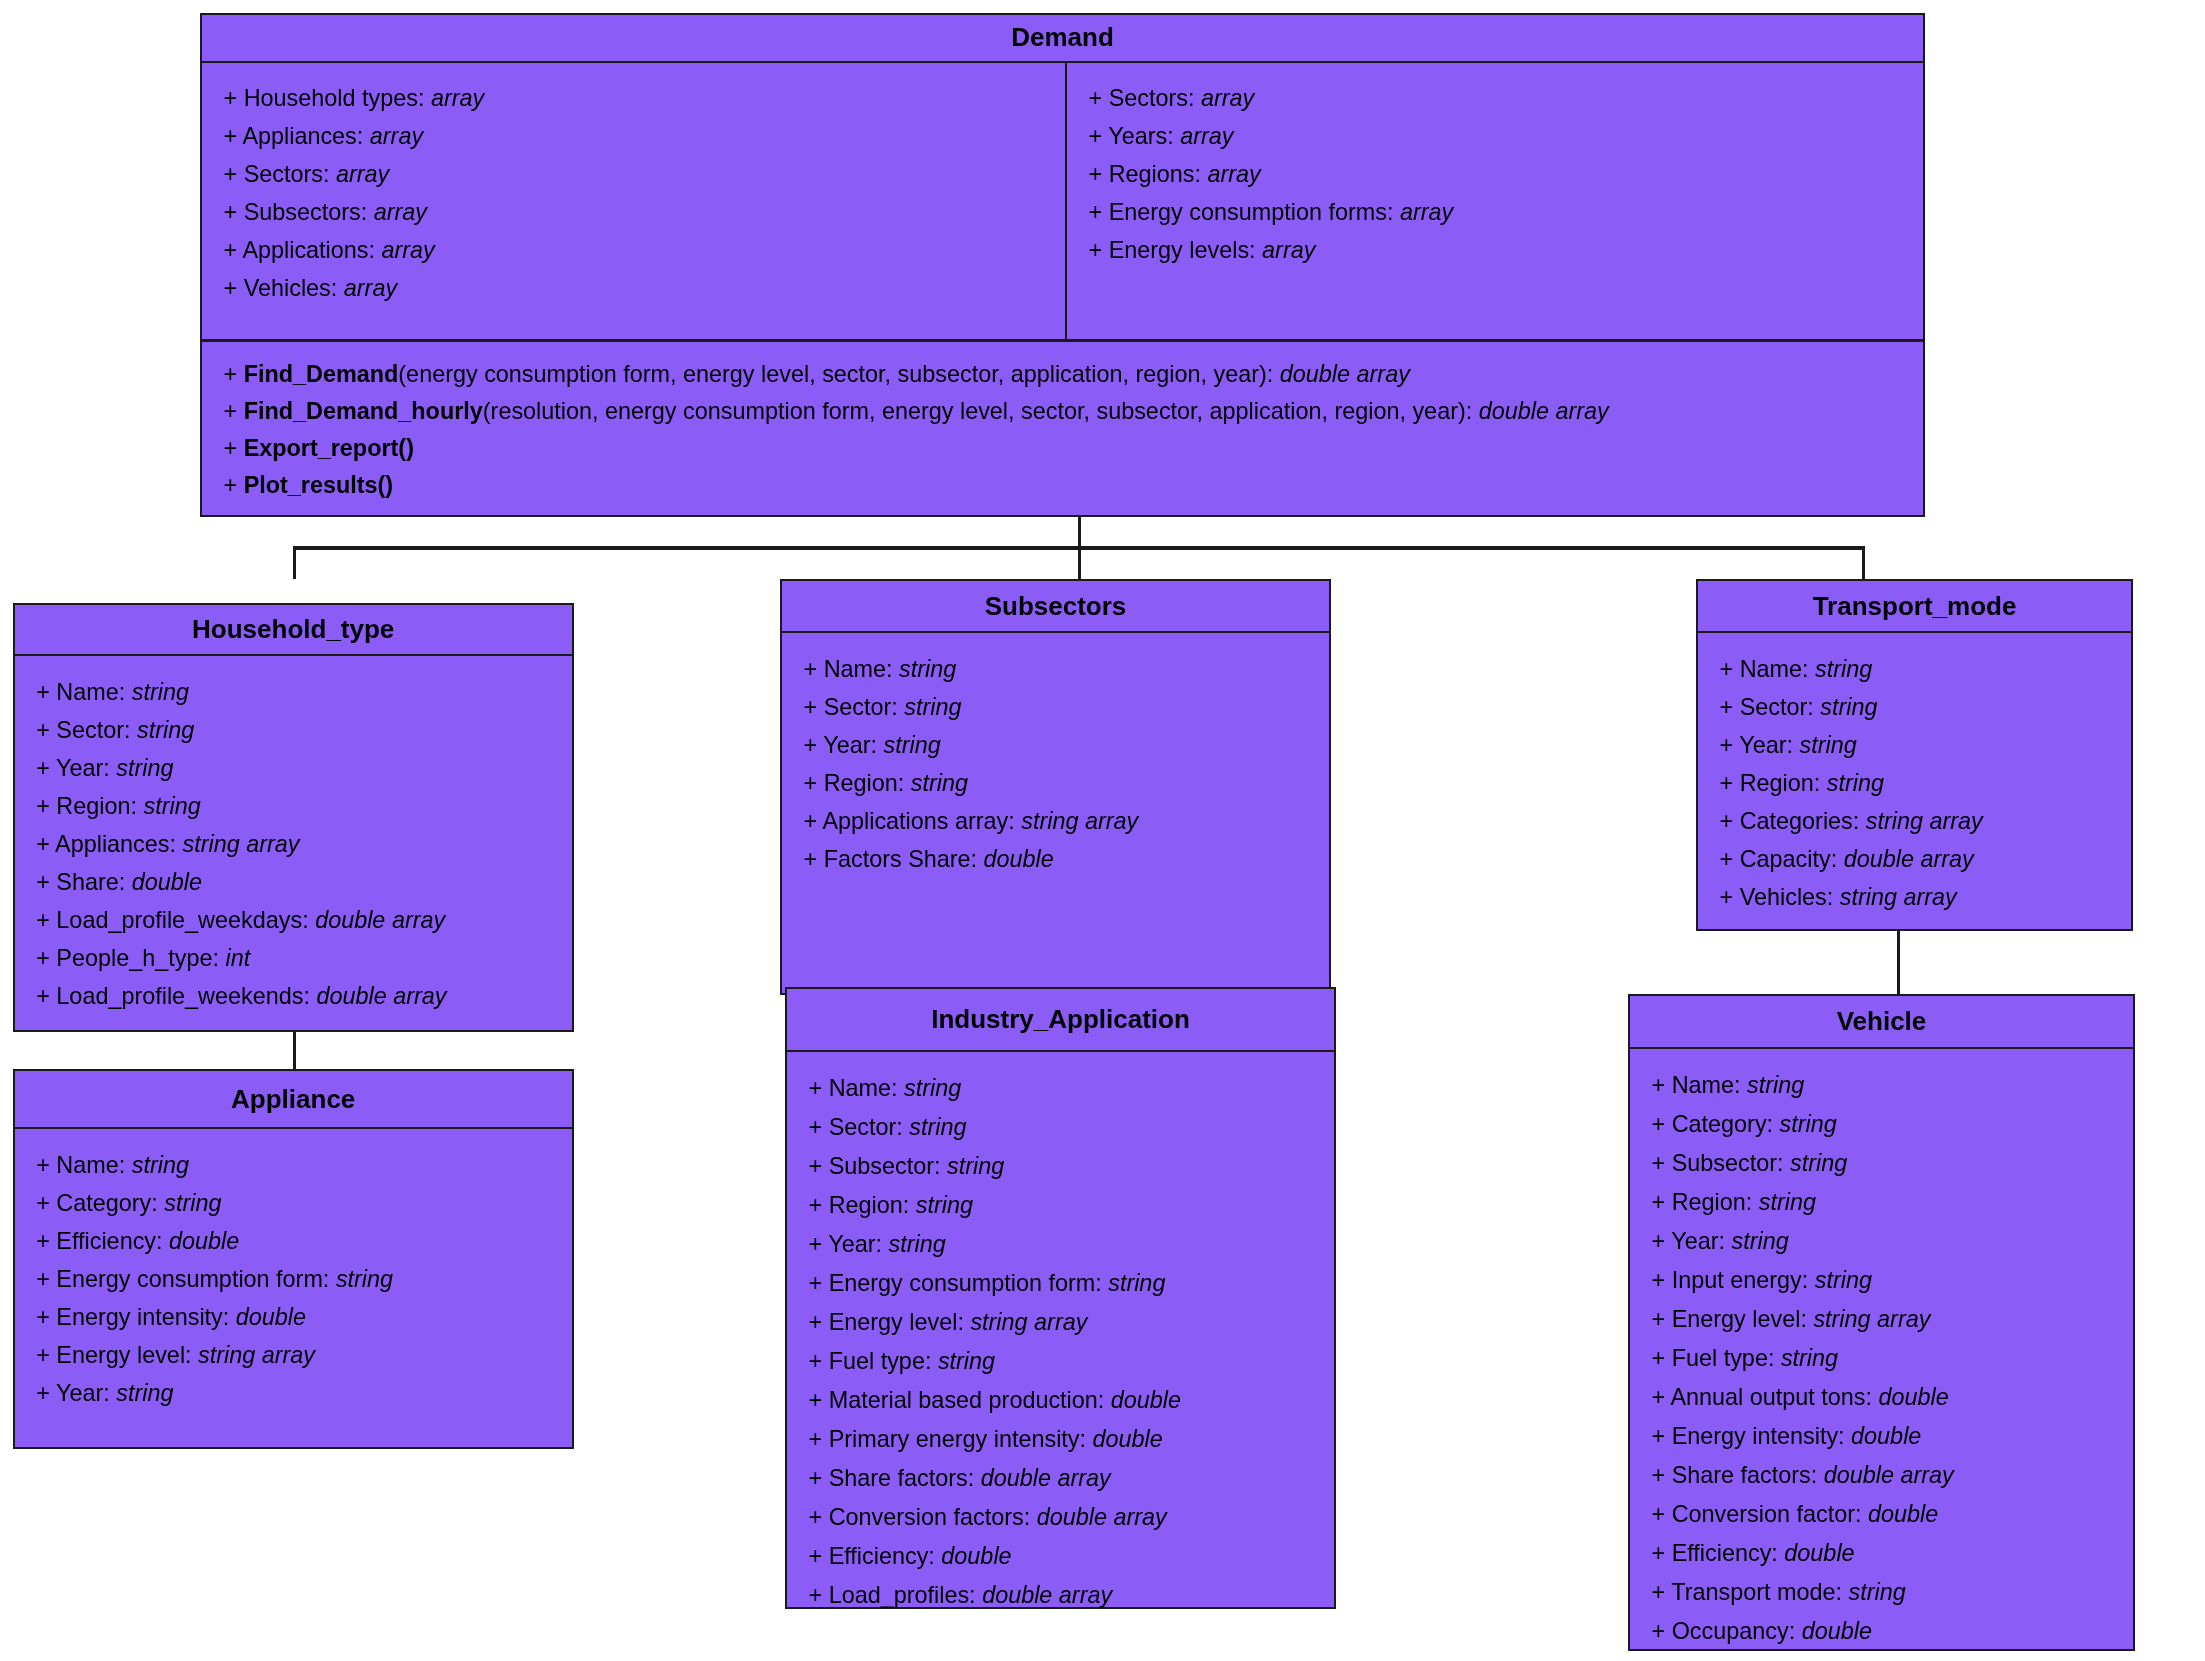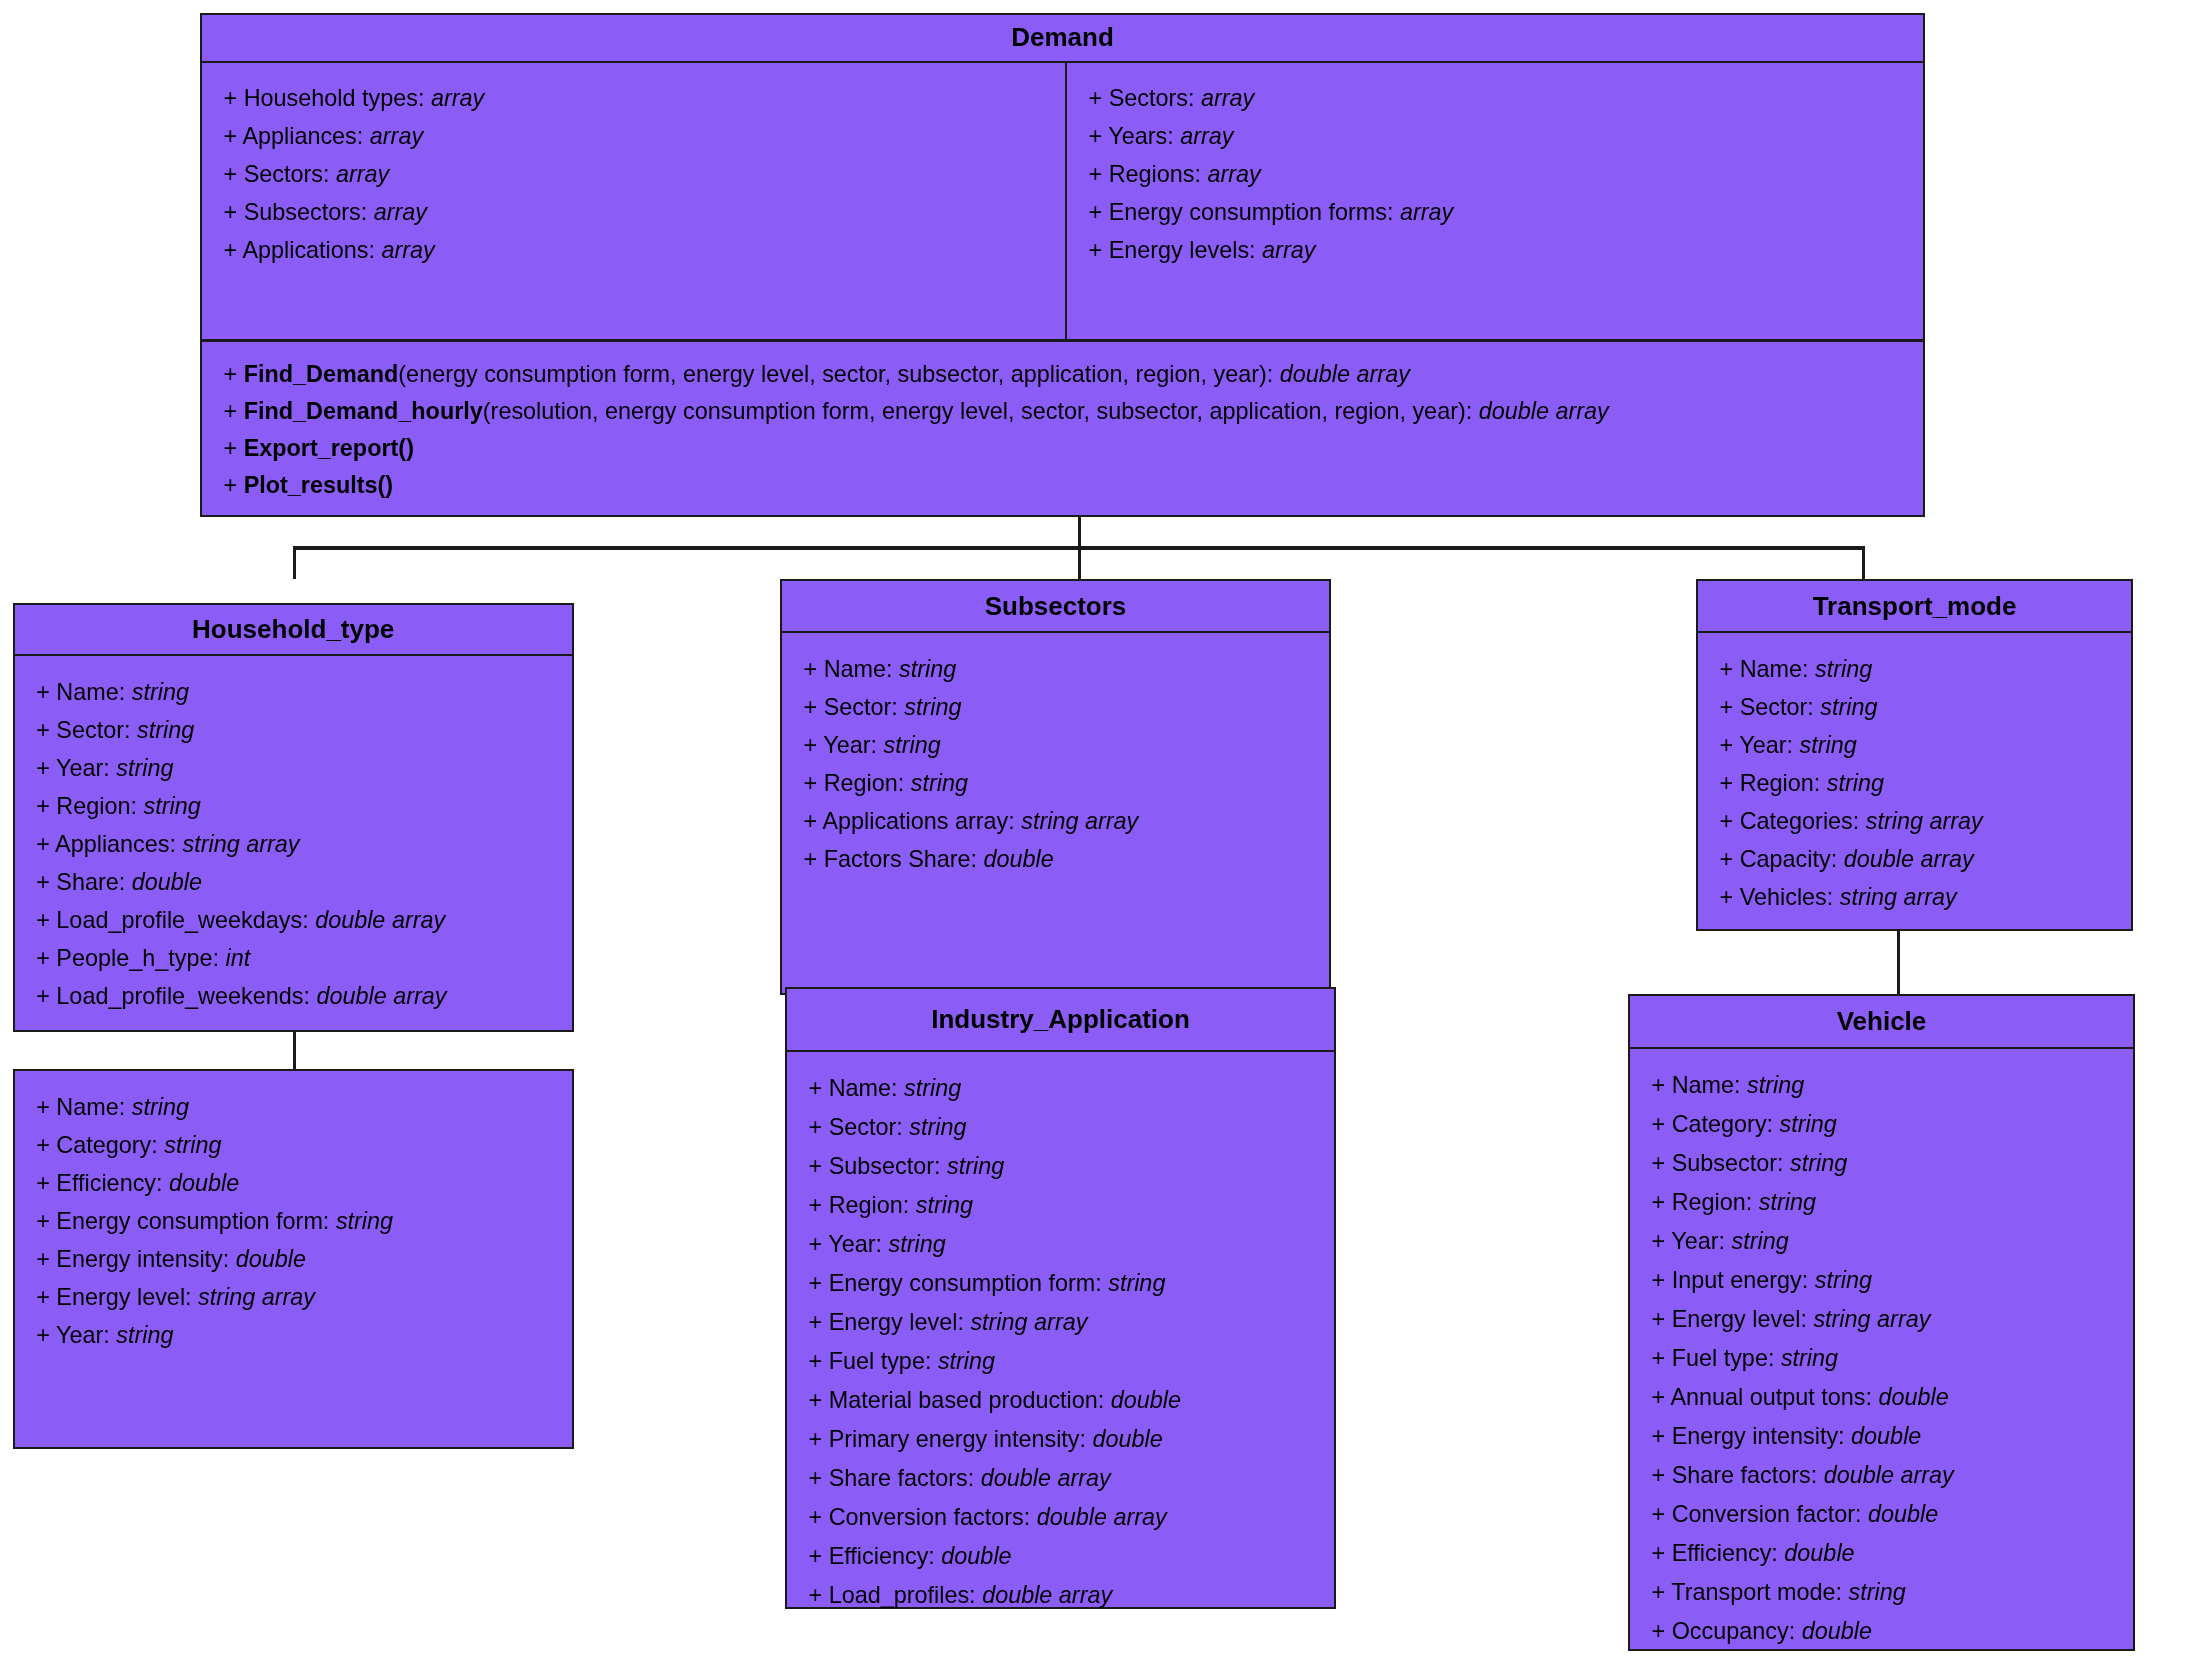--- a/index.html
+++ b/index.html
@@ -121,20 +121,21 @@
 
   <div class="uml-class" style="left:200px; top:12.7px; width:1725px; height:504px;">
     <div class="uml-title" style="height:48px; font-size:26px;">Demand</div>
     <div class="uml-compartment with-divider" style="height:276px;">
       <div class="uml-col left" id="demand-attrs-left" style="font-size:23.4px;">
           <div class="attr" style="height: 38px; line-height: 38px;"><span class="plus">+ </span><span>Household types: </span><span class="t">array</span></div>
           <div class="attr" style="height: 38px; line-height: 38px;"><span class="plus">+ </span><span>Appliances: </span><span class="t">array</span></div>
           <div class="attr" style="height: 38px; line-height: 38px;"><span class="plus">+ </span><span>Sectors: </span><span class="t">array</span></div>
           <div class="attr" style="height: 38px; line-height: 38px;"><span class="plus">+ </span><span>Subsectors: </span><span class="t">array</span></div>
           <div class="attr" style="height: 38px; line-height: 38px;"><span class="plus">+ </span><span>Applications: </span><span class="t">array</span></div>
+          <div class="attr" style="height: 38px; line-height: 38px;"><span class="plus">+ </span><span>Vehicles: </span><span class="t">array</span></div>
         </div>
       <div class="uml-col right" id="demand-attrs-right" style="font-size:23.4px;">
           <div class="attr" style="height: 38px; line-height: 38px;"><span class="plus">+ </span><span>Sectors: </span><span class="t">array</span></div>
           <div class="attr" style="height: 38px; line-height: 38px;"><span class="plus">+ </span><span>Years: </span><span class="t">array</span></div>
           <div class="attr" style="height: 38px; line-height: 38px;"><span class="plus">+ </span><span>Regions: </span><span class="t">array</span></div>
           <div class="attr" style="height: 38px; line-height: 38px;"><span class="plus">+ </span><span>Energy consumption forms: </span><span class="t">array</span></div>
           <div class="attr" style="height: 38px; line-height: 38px;"><span class="plus">+ </span><span>Energy levels: </span><span class="t">array</span></div>
         </div>
     </div>
     <div class="uml-ops" id="demand-ops" style="font-size:23.4px;">
@@ -154,20 +155,21 @@
         <div class="attr" style="height: 38px; line-height: 38px;"><span class="plus">+ </span><span>Region: </span><span class="t">string</span></div>
         <div class="attr" style="height: 38px; line-height: 38px;"><span class="plus">+ </span><span>Appliances: </span><span class="t">string array</span></div>
         <div class="attr" style="height: 38px; line-height: 38px;"><span class="plus">+ </span><span>Share: </span><span class="t">double</span></div>
         <div class="attr" style="height: 38px; line-height: 38px;"><span class="plus">+ </span><span>Load_profile_weekdays: </span><span class="t">double array</span></div>
         <div class="attr" style="height: 38px; line-height: 38px;"><span class="plus">+ </span><span>People_h_type: </span><span class="t">int</span></div>
         <div class="attr" style="height: 38px; line-height: 38px;"><span class="plus">+ </span><span>Load_profile_weekends: </span><span class="t">double array</span></div>
       </div>
   </div>
 
   <div class="uml-class" style="left:12.7px; top:1069px; width:561px; height:380px;">
+    <div class="uml-title" style="height:58px; font-size:26px;">Appliance</div>
     <div class="uml-compartment" id="appliance-attrs" style="font-size:23.4px; padding-left:21.5px;">
         <div class="attr" style="height: 38px; line-height: 38px;"><span class="plus">+ </span><span>Name: </span><span class="t">string</span></div>
         <div class="attr" style="height: 38px; line-height: 38px;"><span class="plus">+ </span><span>Category: </span><span class="t">string</span></div>
         <div class="attr" style="height: 38px; line-height: 38px;"><span class="plus">+ </span><span>Efficiency: </span><span class="t">double</span></div>
         <div class="attr" style="height: 38px; line-height: 38px;"><span class="plus">+ </span><span>Energy consumption form: </span><span class="t">string</span></div>
         <div class="attr" style="height: 38px; line-height: 38px;"><span class="plus">+ </span><span>Energy intensity: </span><span class="t">double</span></div>
         <div class="attr" style="height: 38px; line-height: 38px;"><span class="plus">+ </span><span>Energy level: </span><span class="t">string array</span></div>
         <div class="attr" style="height: 38px; line-height: 38px;"><span class="plus">+ </span><span>Year: </span><span class="t">string</span></div>
       </div>
   </div>

